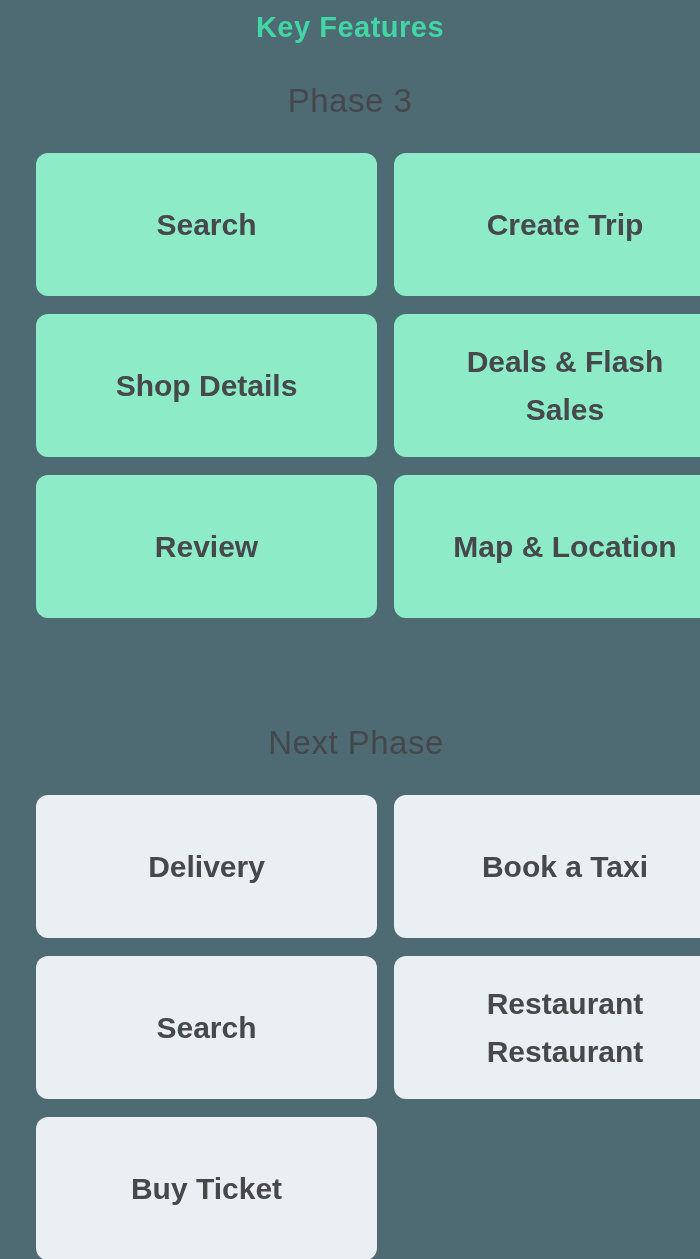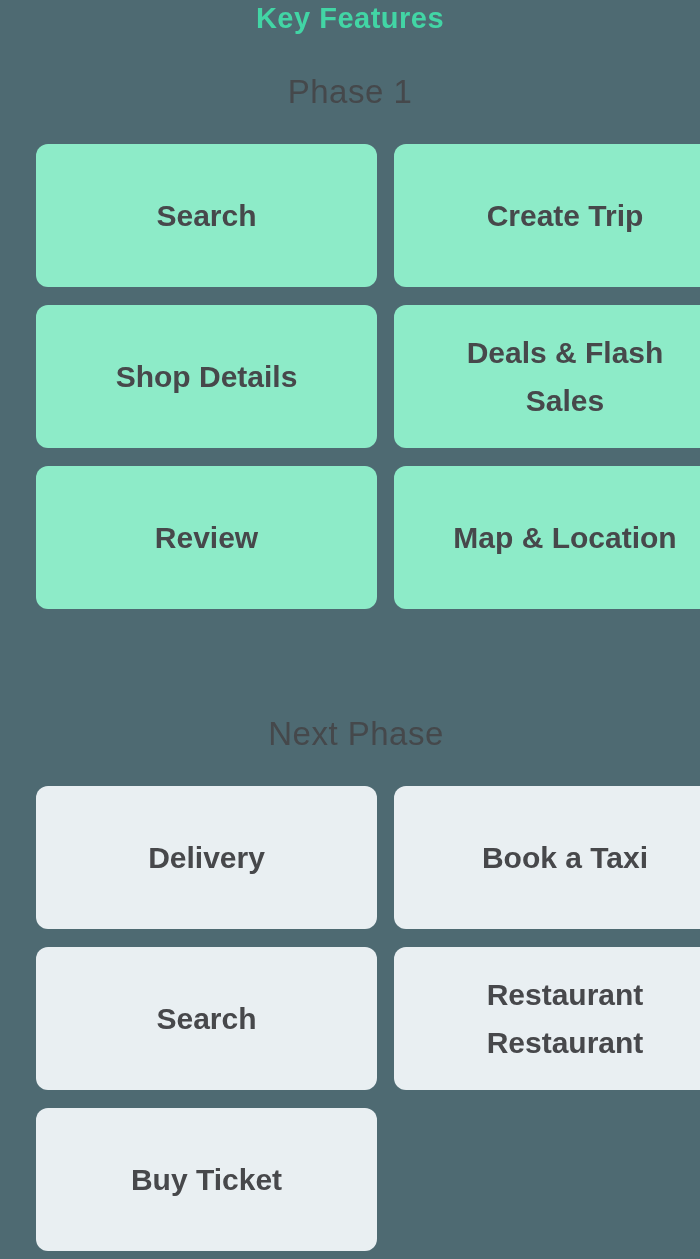--- a/index.html
+++ b/index.html
@@ -12,21 +12,21 @@
   }
   * { box-sizing: border-box; margin: 0; padding: 0; }
   html, body {
     width: 700px;
     height: 1259px;
     overflow: hidden;
     background: var(--bg, #4e6a72);
     font-family: "Liberation Sans", sans-serif;
   }
   .page-title {
-    padding-top: 2px;
+    padding-top: 11px;
     text-align: center;
     font-size: 29px;
     font-weight: bold;
     letter-spacing: 0.5px;
     color: var(--accent, #42d5a5);
   }
   .section-heading {
     text-align: center;
     font-size: 33px;
     font-weight: normal;
@@ -60,21 +60,21 @@
   .card.mint { background: var(--mint, #8debc8); }
   .card.light { background: var(--light, #e9eff2); }
 </style>
 </head>
 <body>
 
 <div class="page">
 
   <div class="page-title">Key Features</div>
 
-  <div class="section-heading first">Phase 1</div>
+  <div class="section-heading first">Phase 3</div>
 
   <div class="card-grid">
     <div class="card mint">
       <span>Search</span>
     </div>
     <div class="card mint">
       <span>Create Trip</span>
     </div>
     <div class="card mint">
       <span>Shop Details</span>

